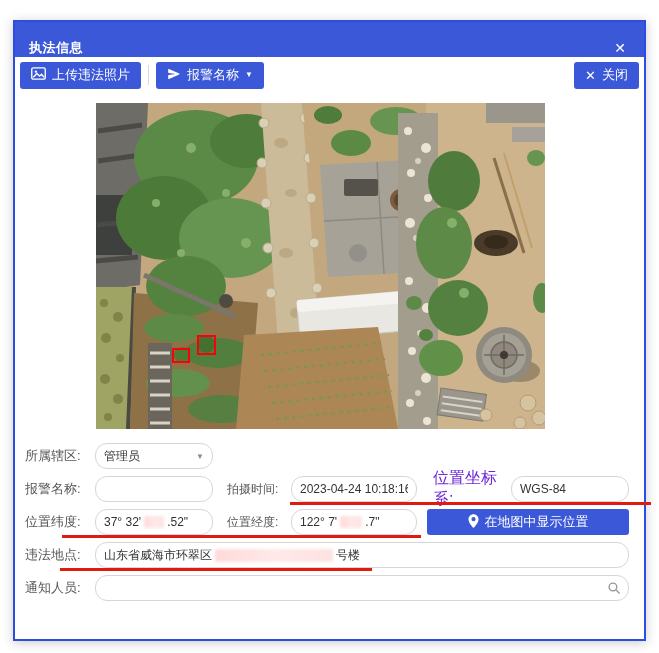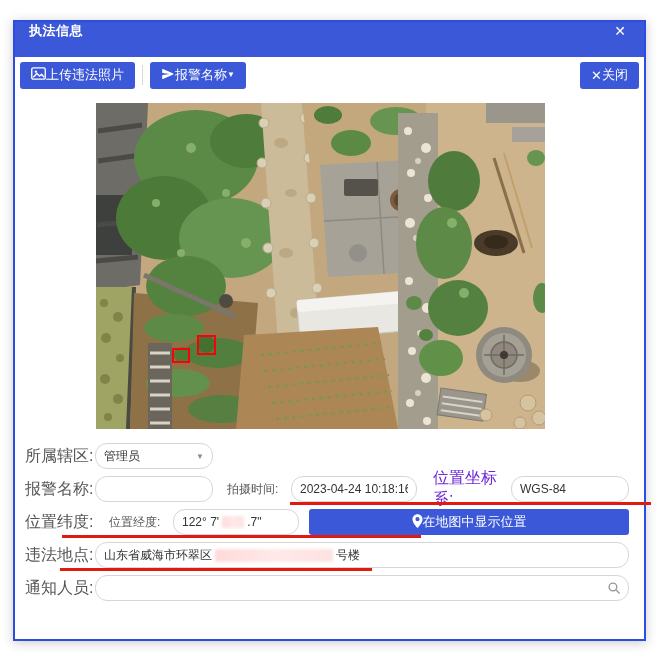--- a/index.html
+++ b/index.html
@@ -3,46 +3,46 @@
 <meta charset="utf-8">
 <style>
   html,body{margin:0;padding:0;background:#ffffff;width:659px;height:653px;
     font-family:"Liberation Sans","DejaVu Sans",sans-serif;}
   *{box-sizing:border-box;}
 
   .dialog{position:absolute;left:13px;top:20px;width:633px;height:621px;
     background:#fff;border:2px solid #2c4de0;box-shadow:0 2px 10px rgba(50,50,60,.25);}
 
   
-  .titlebar{height:35px;background:#3b58d8;color:#fff;display:flex;align-items:flex-start;
+  .titlebar{height:35px;background:#3b58d8;color:#fff;display:flex;align-items:flex-end;
     padding:0 14px;}
   .titlebar .title{font-size:13px;font-weight:bold;letter-spacing:.5px;}
   .titlebar .spacer{flex:1;}
   .titlebar .close{font-size:14px;cursor:pointer;line-height:1;padding:2px 4px;}
 
   
   .toolbar{height:36px;display:flex;align-items:center;padding:0 5px;background:#fff;}
-  .btn{display:inline-flex;align-items:center;background:#3b58d8;color:#fff;
+  .btn{display:inline-flex;align-items:center;gap:6px;background:#3b58d8;color:#fff;
     border:none;border-radius:3px;font-size:13px;height:27px;padding:0 11px;cursor:pointer;
     font-family:inherit;white-space:nowrap;}
   .btn .caret{font-size:8px;line-height:1;}
   .tb-divider{width:1px;height:20px;background:#d9d9d9;margin:0 7px;}
   .tb-spacer{flex:1;}
   .btn .xmark{font-size:13px;font-weight:bold;line-height:1;}
 
   
   .photo{position:relative;width:449px;height:326px;margin:10px 0 0 81px;overflow:hidden;
     background:#c3a87f;}
   .photo svg{display:block;}
   .det-box{position:absolute;border:2px solid #fb0007;}
 
   
   .form{padding:14px 15px 0 10px;}
   .frow{display:flex;align-items:center;height:26px;margin-bottom:7px;}
-  .lbl{width:70px;flex:none;font-size:16px;color:#555;}
+  .lbl{width:70px;flex:none;font-size:13px;color:#555;}
   .lbl2{width:64px;flex:none;font-size:12px;color:#555;margin-left:14px;}
   .lbl3{width:78px;flex:none;font-size:16px;color:#6d28d9;margin-left:16px;}
   .inp{height:26px;border:1px solid #d6d6d6;border-radius:12px;background:#fff;
     font-size:12px;color:#333;padding:0 8px;font-family:inherit;display:flex;align-items:center;}
   input.inp{display:inline-block;}
   .w-sm{width:118px;}
   .w-md{width:126px;margin-left:0;}
   .flex1{flex:1;min-width:0;}
   .select{position:relative;justify-content:flex-start;cursor:pointer;}
   .select .sel-caret{position:absolute;right:8px;top:8px;font-size:8px;color:#8a8a8a;}
@@ -296,20 +296,25 @@
       <span class="lbl">报警名称:</span>
       <input class="inp w-sm" value="" style="">
       <span class="lbl2">拍摄时间:</span>
       <input class="inp w-md" value="2023-04-24 10:18:16" style="">
       <span class="lbl3">位置坐标系:</span>
       <input class="inp flex1" value="WGS-84" style="">
     </div>
 
     <div class="frow">
       <span class="lbl">位置纬度:</span>
+      <div class="inp w-sm" role="textbox">
+        <span>37° 32'</span>
+          <span class="redact r-lat"></span>
+          <span>.52"</span>
+      </div>
       <span class="lbl2">位置经度:</span>
       <div class="inp w-md" role="textbox">
         <span>122° 7'</span>
           <span class="redact r-lng"></span>
           <span>.7"</span>
       </div>
       <button class="btn map-btn">
         <span>
           <svg width="11" height="14" viewBox="0 0 24 30" fill="#fff">
             <path d="M12 0C5.9 0 1 4.9 1 11c0 8.2 11 19 11 19s11-10.8 11-19C23 4.9 18.1 0 12 0zm0 15.5A4.5 4.5 0 1 1 12 6.5a4.5 4.5 0 0 1 0 9z"></path>

